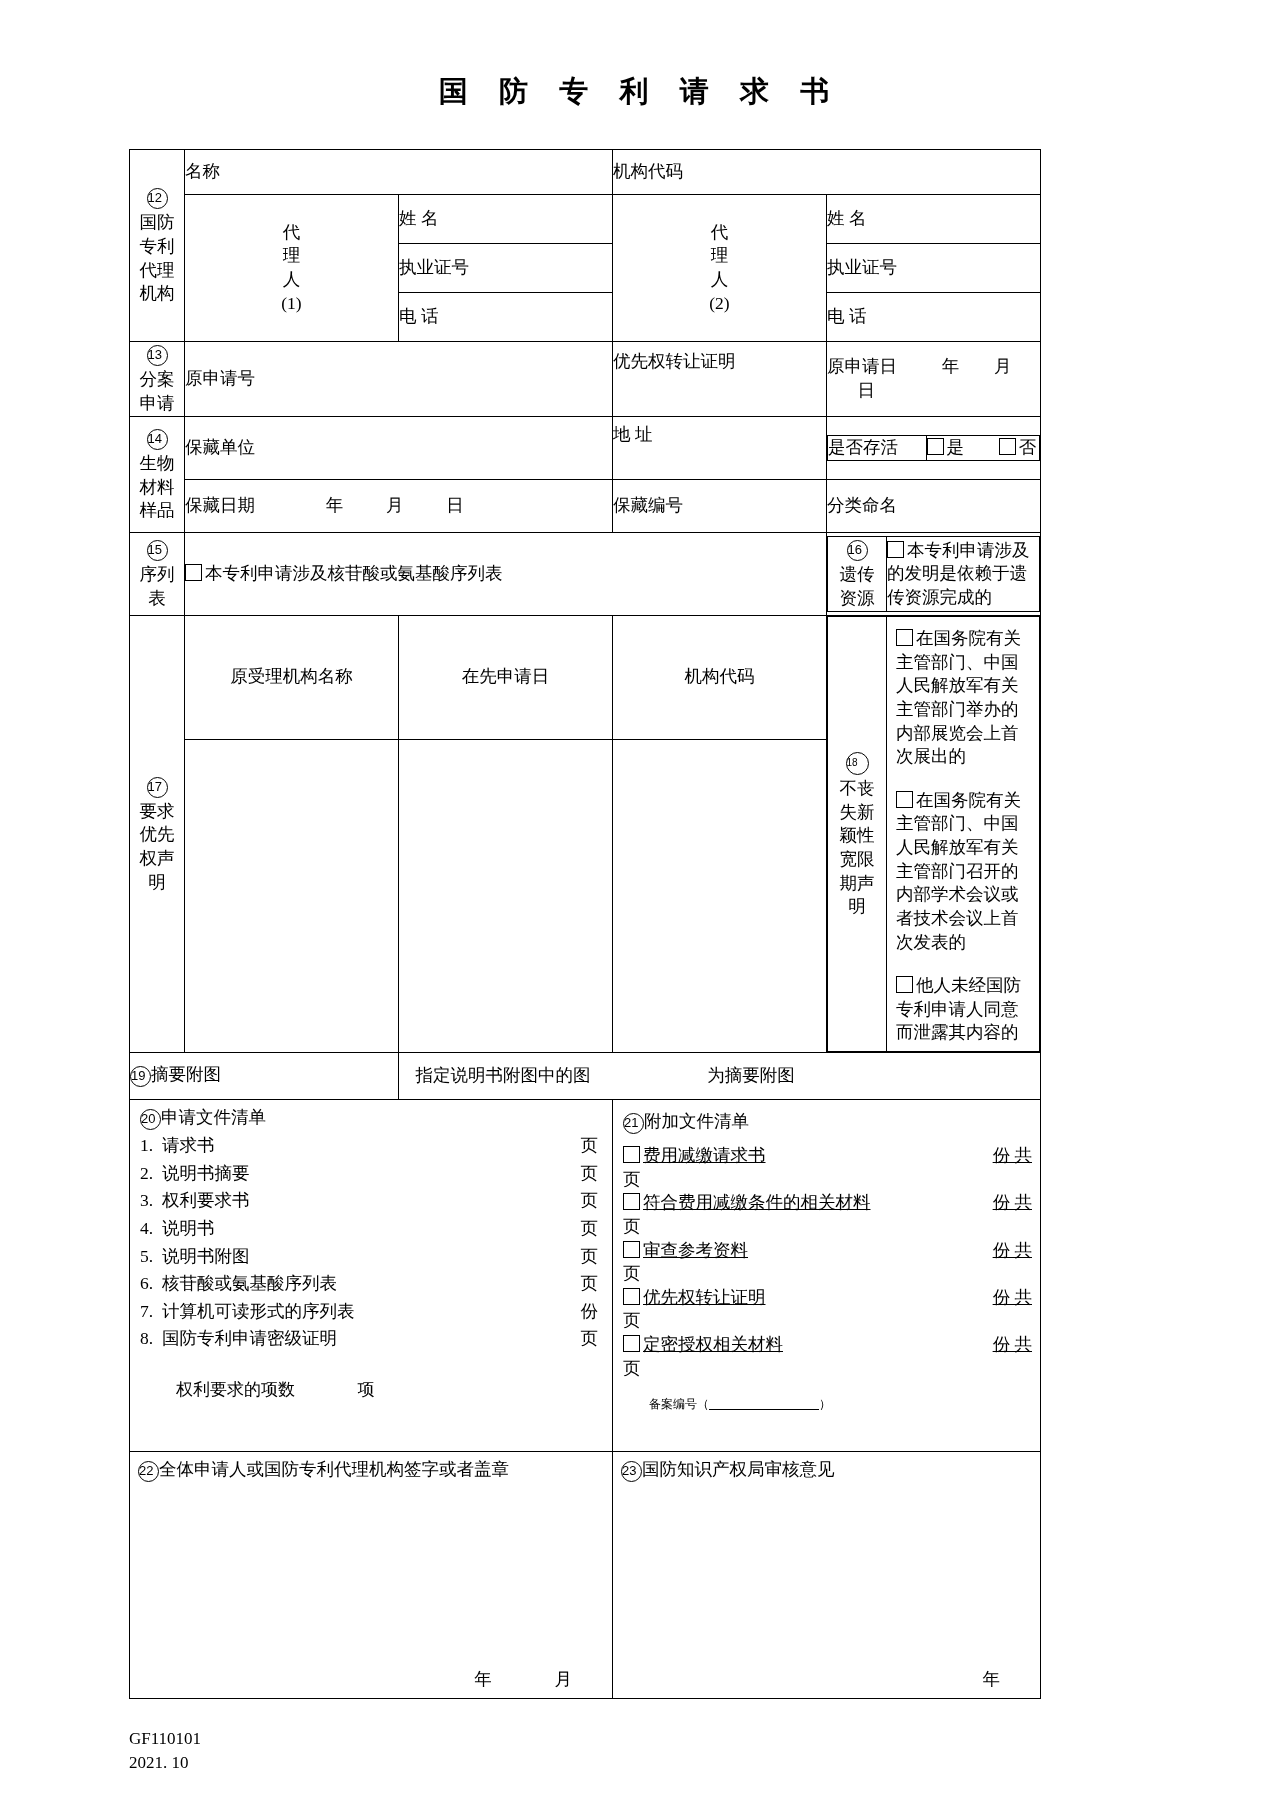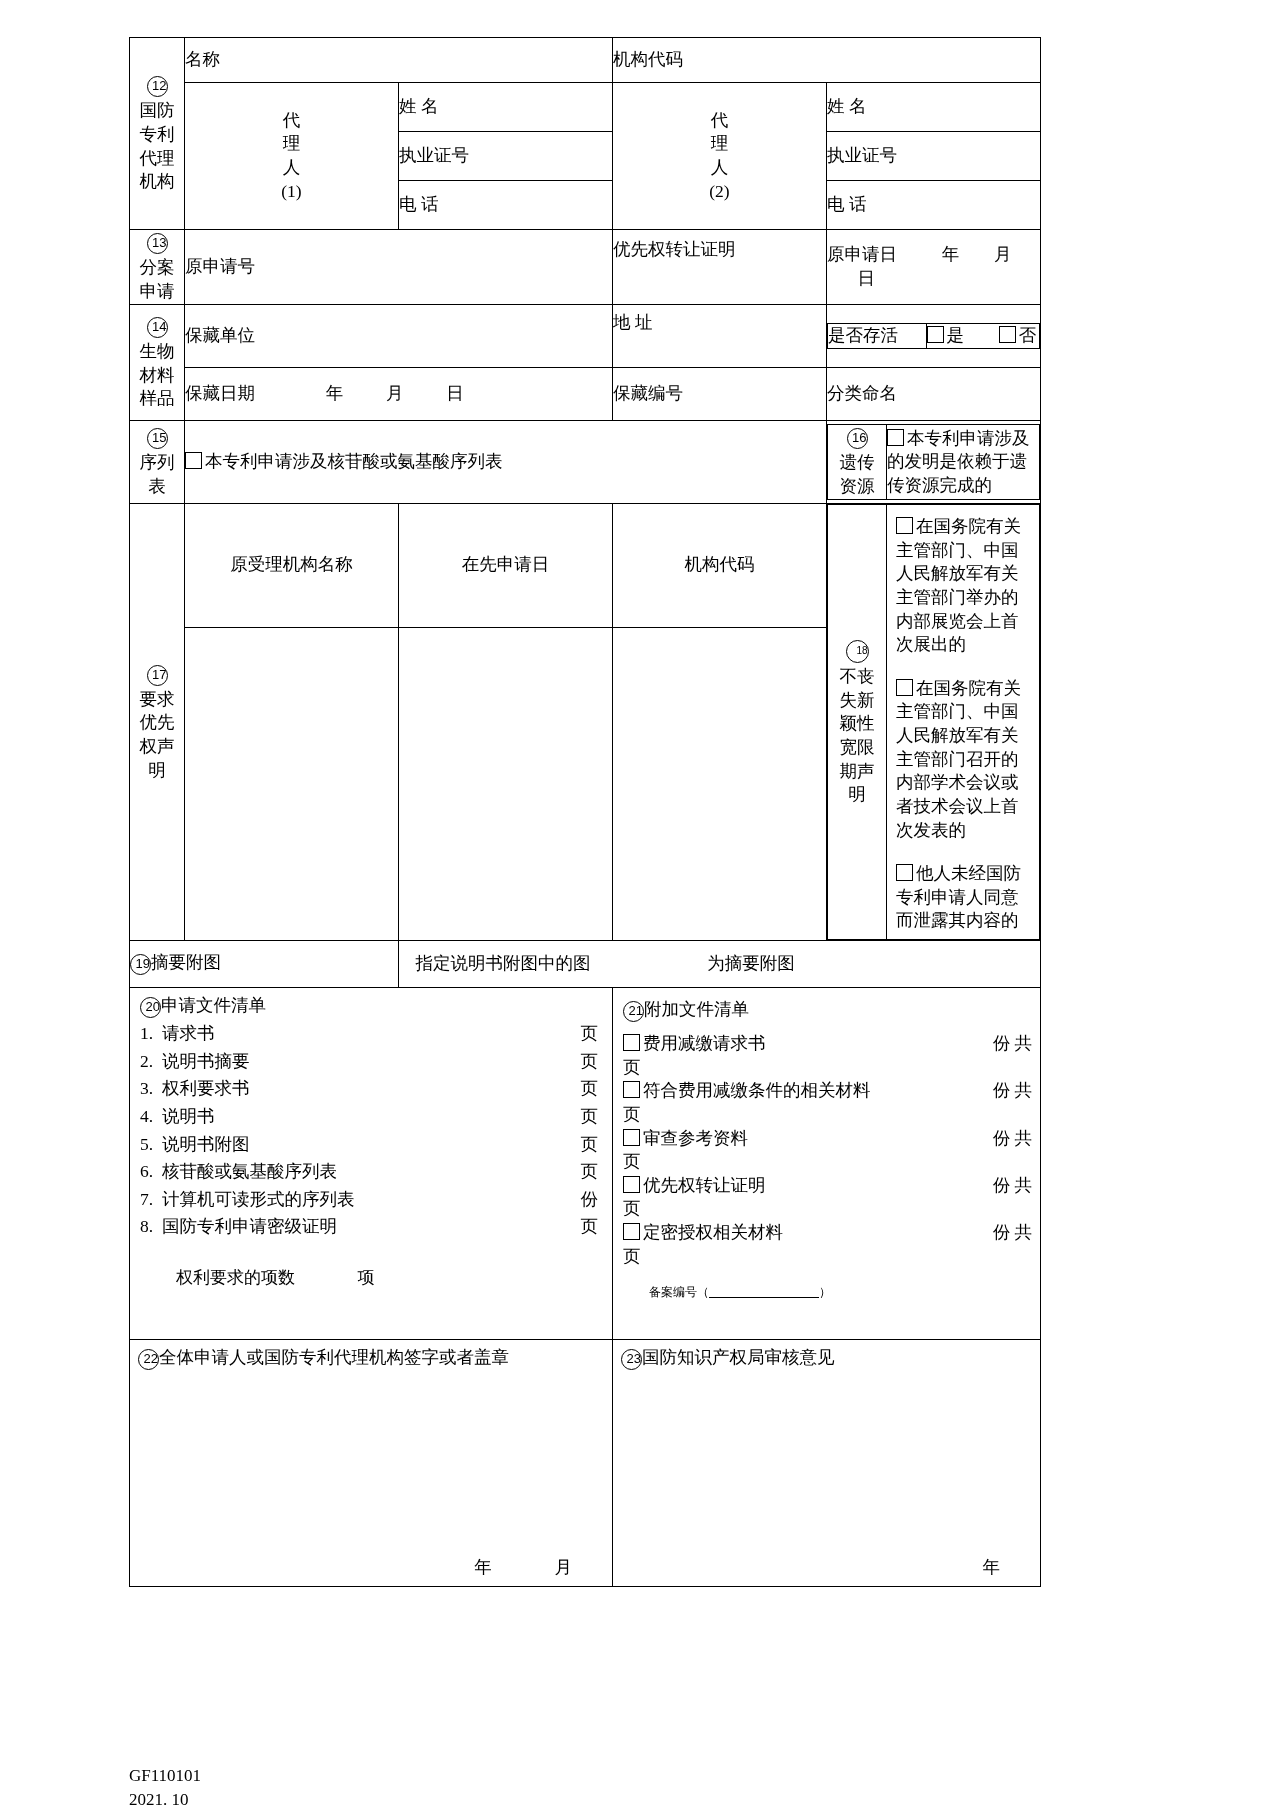--- a/index.html
+++ b/index.html
@@ -50,21 +50,21 @@
     padding: 4px 2px;
     width: 54px;
   }
   .circnum {
     display: inline-block;
     border: 1.4px solid #000;
     border-radius: 50%;
     width: 19px;
     height: 19px;
     line-height: 17px;
-    text-align: right;
+    text-align: left;
     font-size: 13px;
     font-family: "Liberation Sans", sans-serif;
     margin-bottom: 2px;
   }
   .circnum.wide {
     width: 21px; height: 21px; line-height: 19px; font-size: 10px;
   }
   .cb {
     display: inline-block;
     width: 15px;
@@ -80,20 +80,21 @@
     justify-content: space-between;
     padding: 2px 14px 2px 10px;
     font-size: 17.5px;
   }
   .docnum { white-space: nowrap; }
   .addlist { padding: 4px 8px 4px 10px; font-size: 17.5px; }
   .addline {
     display: flex;
     justify-content: space-between;
     align-items: flex-end;
+    text-decoration: underline;
   }
   .addline .txt { flex: 1; }
   .addline .qty { white-space: nowrap; padding-left: 6px; }
   .footer {
     position: absolute;
     left: 129px;
     bottom: 34px;
     font-size: 17px;
     line-height: 1.45;
     font-family: "Liberation Serif", "DejaVu Serif", serif;
@@ -115,20 +116,21 @@
   }
   .inner { border-collapse: collapse; width: 100%; table-layout: fixed; }
   .inner td { border: 0; }
   .opt { padding: 6px 8px 6px 9px; font-size: 17.5px; line-height: 1.38; }
 </style>
 </head>
 <body>
 
 <div class="page">
 
+  <div class="title">国 防 专 利 请 求 书</div>
 
   <table class="form">
 
     <tbody>
         <tr>
       <td class="vert" rowspan="4">
         <span class="circnum">12</span><br>
         <span>国防</span><br>
         <span>专利</span><br>
         <span>代理</span><br>

